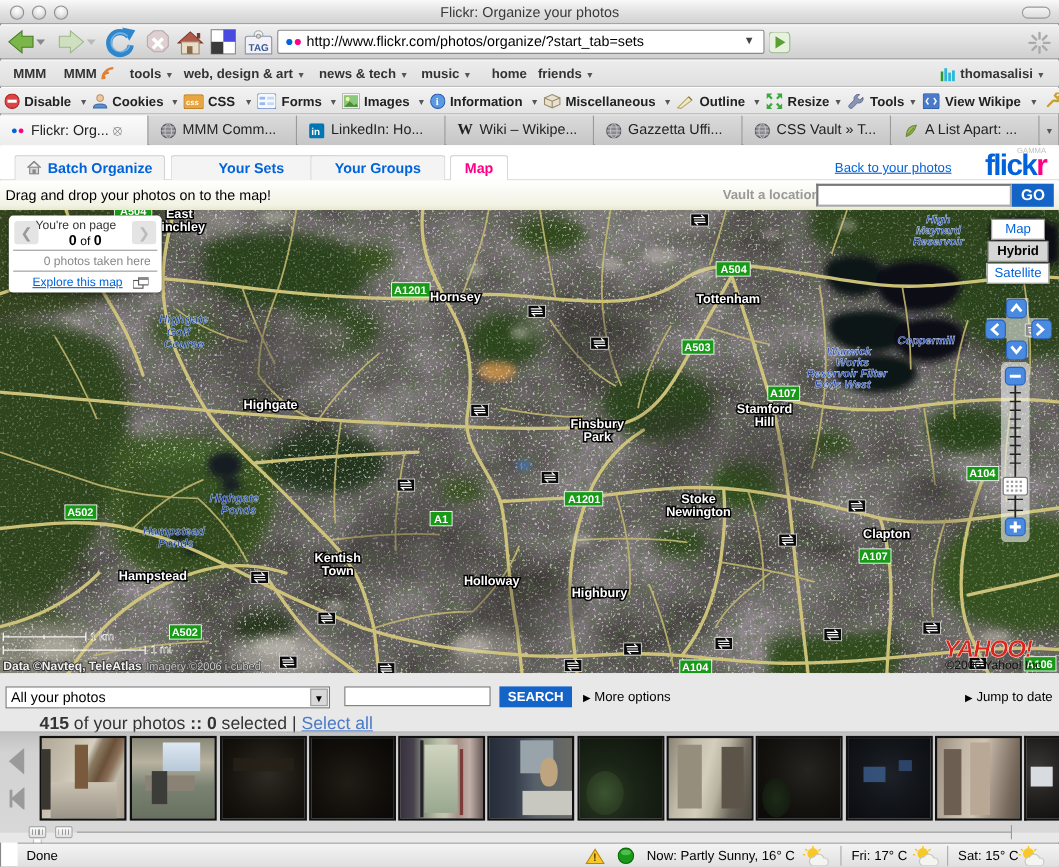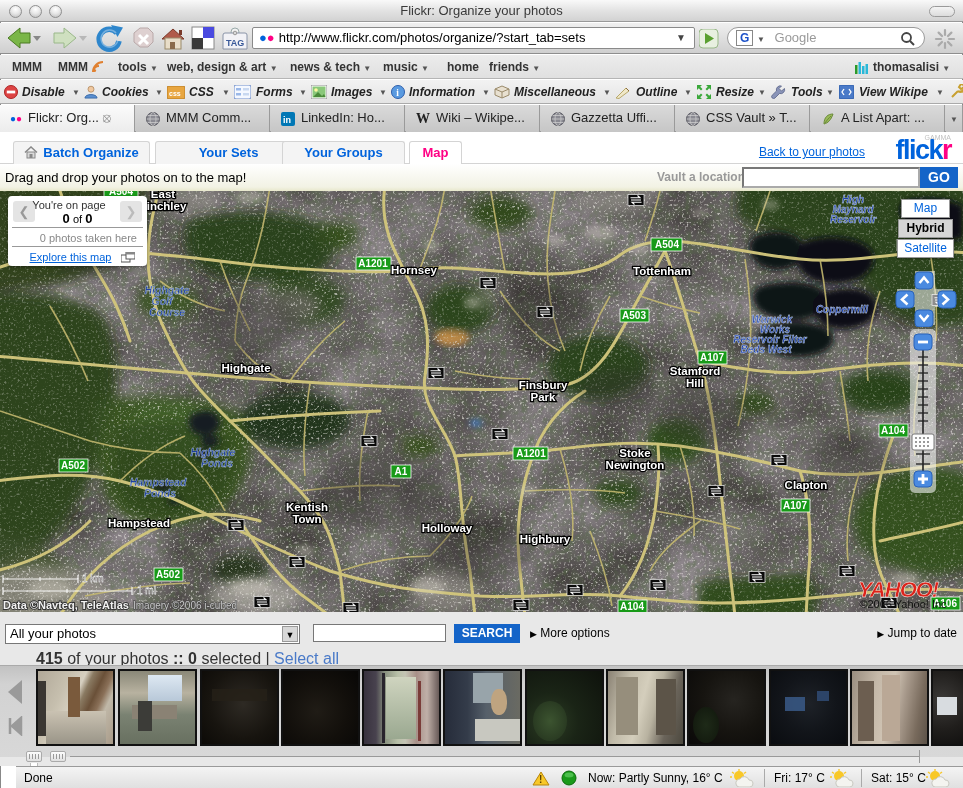--- a/index.html
+++ b/index.html
@@ -34,21 +34,21 @@
 #bookmarks { left:0; top:55px; width:963px; height:24px;
   background:linear-gradient(#ececec,#e0e0e0); border-bottom:1px solid #b5b5b5;
   font-size:12px; font-weight:bold; color:#333; }
 .bm { position:absolute; top:5px; white-space:nowrap; }
 .dd { font-size:8px; color:#555; }
 
 
 #webdev { left:0, top:80px; width:963px; height:24px; }
 #webdev { left:0; top:80px; background:linear-gradient(#f2f2f2,#e4e4e4); border-bottom:1px solid #aaa;
   font-size:12px; font-weight:bold; color:#222; }
-.wd { position:absolute; top:5px; white-space:nowrap;font-style:italic; }
+.wd { position:absolute; top:5px; white-space:nowrap; }
 
 
 #btabs { left:0; top:105px; width:963px; height:27px; background:linear-gradient(#d8d8d8,#c8c8c8);
   border-bottom:1px solid #9a9a9a; font-size:12px; color:#222; }
 .btab { position:absolute; top:0; height:27px; border-right:1px solid #9a9a9a;
   background:linear-gradient(#dadada,#c6c6c6); line-height:26px; white-space:nowrap; overflow:hidden; font-size:13px; }
 .btab.active { background:linear-gradient(#fbfbfb,#ececec); }
 .btab .ticon { display:inline-block; margin:0 6px 0 10px; vertical-align:middle; }
 
 
@@ -133,26 +133,20 @@
       <circle cx="235" cy="9" r="4" fill="#f2f2f2" stroke="#9aa"></circle>
       <path d="M225 10 h20 a2 2 0 0 1 2 2 v14 h-24 v-14 a2 2 0 0 1 2-2 Z" fill="#f2f2f6" stroke="#8a94a8"></path>
       <circle cx="235" cy="10" r="1.8" fill="#d8d8d8" stroke="#999"></circle>
       <text x="226" y="23" font-size="9" font-weight="bold" fill="#3a5a9a">TAG</text>
     </svg>
     <div id="urlbar"><span class="favdots"><span style="color:#0063dc">●</span><span style="color:#ff0084">●</span></span>http://www.flickr.com/photos/organize/?start_tab=sets<span style="position:absolute;right:8px;top:0;color:#444;font-size:10px">▼</span></div>
     <svg class="abs" style="left:699px;top:6px" width="20" height="20" viewBox="0 0 20 20">
       <rect x="0" y="0" width="19" height="19" rx="4" fill="#e8f0e0" stroke="#9ab88a"></rect>
       <path d="M6 4 L15 9.5 L6 15 Z" fill="#5aa030"></path>
     </svg>
-    <div id="searchbox"><span style="margin-left:8px;border:1px solid #888;color:#1a50c8;font-weight:bold;padding:0 3px;font-size:12px;background:#fff">G</span> <span class="dd">▼</span> <span style="margin-left:6px">Google</span>
-      <svg style="position:absolute;right:8px;top:3px" width="16" height="16" viewBox="0 0 16 16">
-          <circle cx="6.5" cy="6.5" r="4.5" fill="none" stroke="#444" stroke-width="1.8"></circle>
-          <path d="M10 10 L14 14" stroke="#444" stroke-width="2"></path>
-        </svg>
-    </div>
     <svg class="abs" style="left:934px;top:5px" width="22" height="22" viewBox="0 0 22 22">
       <g stroke="#aaa" stroke-width="2.2" stroke-linecap="round">
         <path d="M11 2 V7"></path>
           <path d="M11 15 V20"></path>
           <path d="M2 11 H7"></path>
           <path d="M15 11 H20"></path>
         <path d="M4.6 4.6 L8 8"></path>
           <path d="M14 14 L17.4 17.4"></path>
           <path d="M4.6 17.4 L8 14"></path>
           <path d="M14 8 L17.4 4.6"></path>

